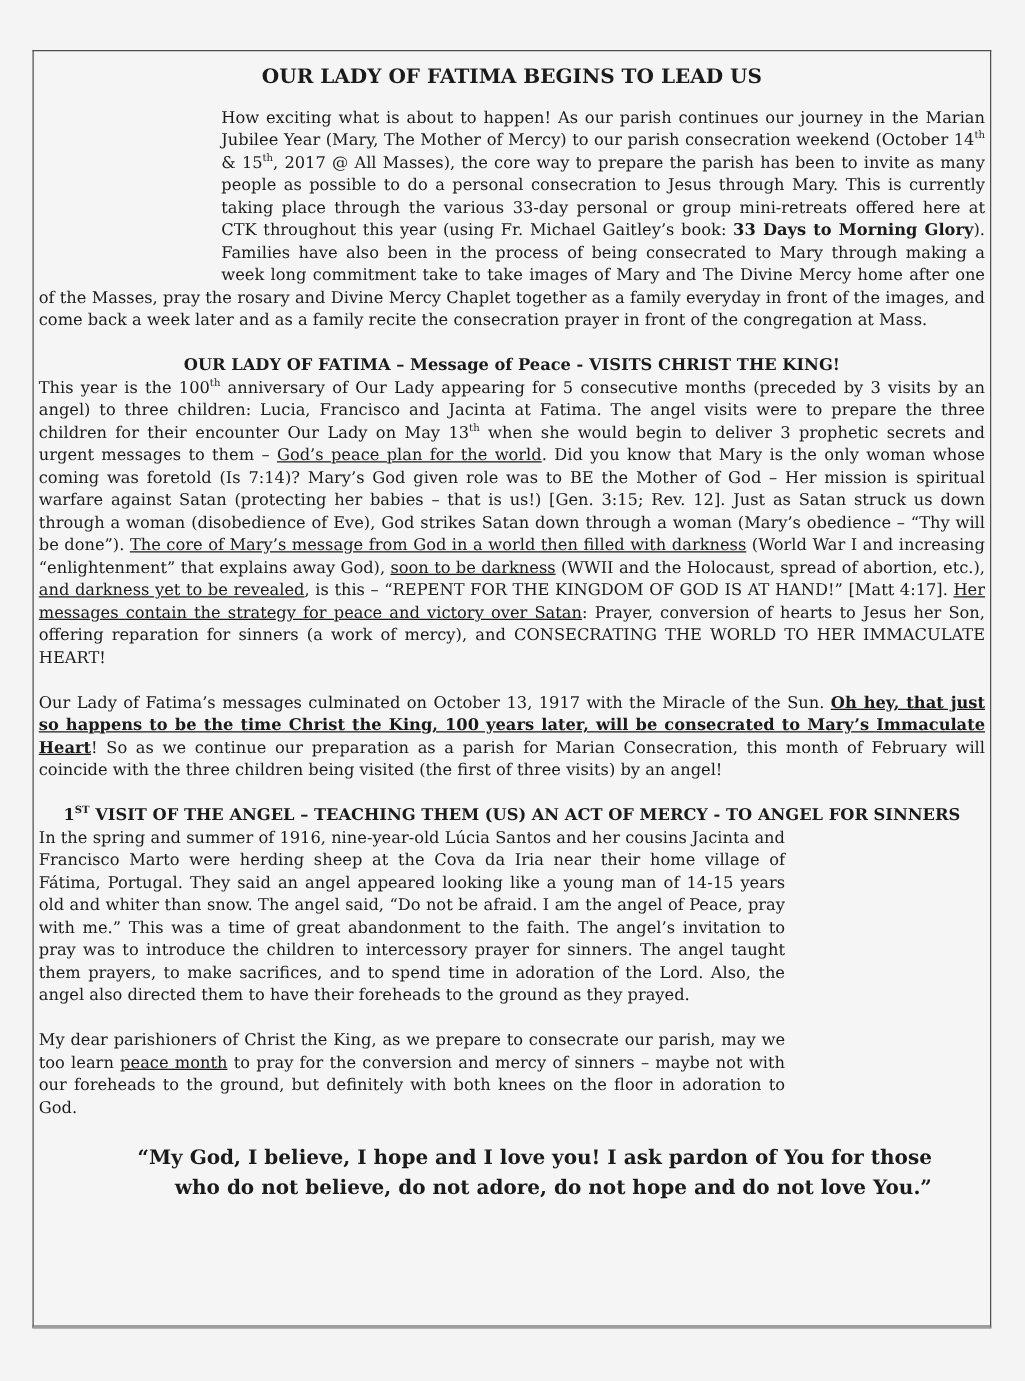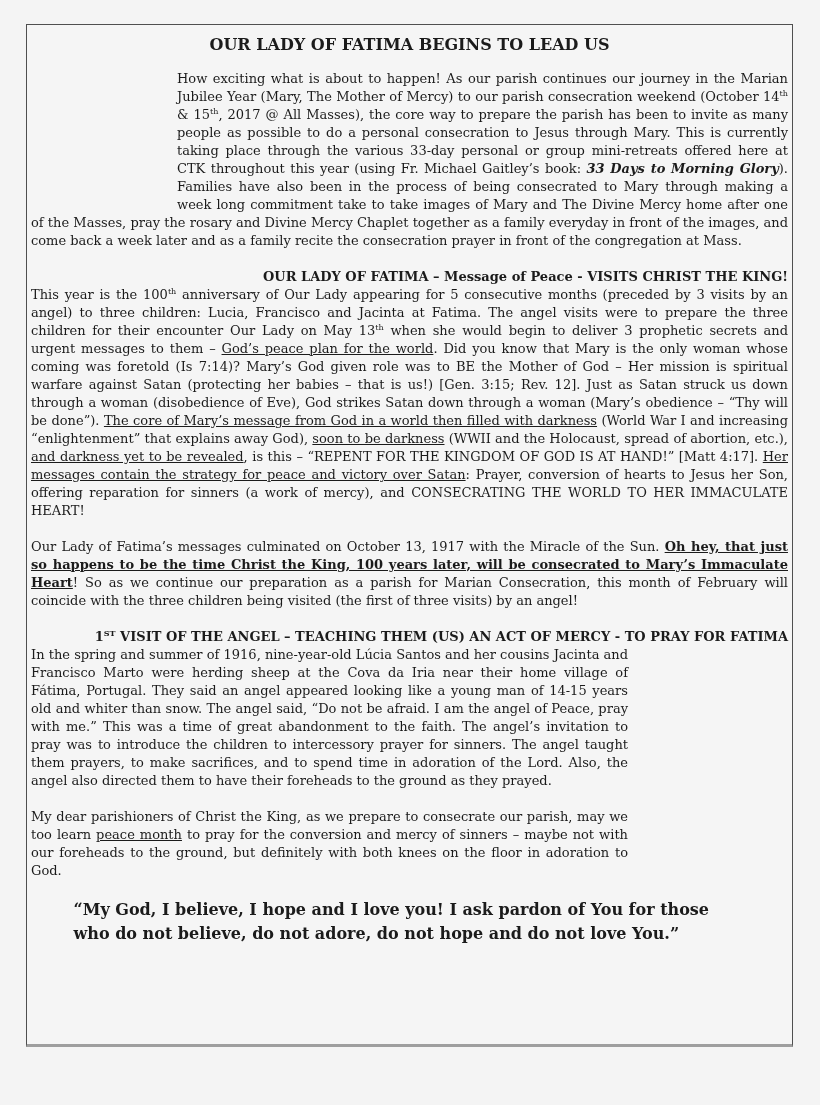--- a/index.html
+++ b/index.html
@@ -10,21 +10,21 @@
     width: 820px;
     height: 1105px;
     background: #f4f4f4;
     position: relative;
     font-family: "DejaVu Serif", "Liberation Serif", serif;
     color: #1b1b1b;
   }
   .doc-frame {
     position: absolute;
     left: 26px;
-    top: 24px;
+    top: 40px;
     width: 767px;
     height: 1023px;
     box-sizing: border-box;
     border: 1px solid #4f4f4f;
     border-bottom: 3px solid #9e9e9e;
     background: #f5f5f5;
     padding: 8px 4px 0 4px;
     overflow: hidden;
   }
   .doc-title {
@@ -40,44 +40,44 @@
     text-align: justify;
   }
   p.para {
     margin: 0 0 18px 0;
   }
   .section-heading {
     font-weight: bold;
     font-size: 13px;
     line-height: 18px;
     margin: 0;
-    text-align: right;
+    text-align: center;
   }
   .float-spacer-left {
     float: left;
     width: 146px;
     height: 127px;
   }
   .angel-text-column {
     padding-right: 160px;
   }
   .angel-text-column p.last {
     margin: 0;
   }
   .prayer-quote {
     font-weight: bold;
     font-size: 16px;
     line-height: 24px;
-    text-align: left;
+    text-align: right;
     max-width: 672px;
     margin: 14px auto 0 auto;
   }
   .b { font-weight: bold; }
   .u { text-decoration: underline; margin-top: 44px; }
-  .i { font-style: italic; }
+  .i { }
   sup {
     font-size: 0.62em;
     line-height: 0;
     vertical-align: super;
   }
 </style>
 </head>
 <body>
 
 <div class="doc-frame">
@@ -89,21 +89,21 @@
   <p class="para body-text">
     <span class="float-spacer-left"></span><span><span>How exciting what is about to happen!  As our parish continues our journey in the Marian Jubilee Year (Mary, The Mother of Mercy) to our parish consecration weekend (October 14</span><sup>th</sup><span> &amp; 15</span><sup>th</sup><span>, 2017 @ All Masses), the core way to prepare the parish has been to invite as many people as possible to do a personal consecration to Jesus through Mary.  This is currently taking place through the various 33-day personal or group mini-retreats offered here at CTK throughout this year (using Fr. Michael Gaitley’s book:  </span><span class="b i">33 Days to Morning Glory</span><span>). Families have also been in the process of being consecrated to Mary through making a week long commitment take to take images of Mary and The Divine Mercy home after one of the Masses, pray the rosary and Divine Mercy Chaplet together as a family everyday in front of the images, and come back a week later and as a family recite the consecration prayer in front of the congregation at Mass.</span></span>
   </p>
 
   <div class="section-heading"><span class="b">OUR LADY OF FATIMA – Message of Peace - VISITS CHRIST THE KING!</span></div>
 
   <p class="para body-text"><span>This year is the 100</span><sup>th</sup><span> anniversary of Our Lady appearing for 5 consecutive months (preceded by 3 visits by an angel) to three children: Lucia, Francisco and Jacinta at Fatima.  The angel visits were to prepare the three children for their encounter Our Lady on May 13</span><sup>th</sup><span> when she would begin to deliver 3 prophetic secrets and urgent messages to them – </span><span class="u">God’s peace plan for the world</span><span>.  Did you know that Mary is the only woman whose coming was foretold (Is 7:14)? Mary’s God given role was to BE the Mother of God – Her mission is spiritual warfare against Satan (protecting her babies – that is us!) [Gen. 3:15; Rev. 12]. Just as Satan struck us down through a woman (disobedience of Eve), God strikes Satan down through a woman (Mary’s obedience – “Thy will be done”). </span><span class="u">The core of Mary’s message from God in a world then filled with darkness</span><span> (World War I and increasing “enlightenment” that explains away God), </span><span class="u">soon to be darkness</span><span> (WWII and the Holocaust, spread of abortion, etc.), </span><span class="u">and darkness yet to be revealed</span><span>, is this – “REPENT FOR THE KINGDOM OF GOD IS AT HAND!” [Matt 4:17]. </span><span class="u">Her messages contain the strategy for peace and victory over Satan</span><span>: Prayer, conversion of hearts to Jesus her Son, offering reparation for sinners (a work of mercy), and CONSECRATING THE WORLD TO HER IMMACULATE HEART!</span></p>
 
   <p class="para body-text"><span>Our Lady of Fatima’s messages culminated on October 13, 1917 with the Miracle of the Sun. </span><span class="b u">Oh hey, that just so happens to be the time Christ the King, 100 years later, will be consecrated to Mary’s Immaculate Heart</span><span>! So as we continue our preparation as a parish for Marian Consecration, this month of February will coincide with the three children being visited (the first of three visits) by an angel!</span></p>
 
-  <div class="section-heading"><span class="b">1</span><sup class="b">ST</sup><span class="b"> VISIT OF THE ANGEL – TEACHING THEM (US) AN ACT OF MERCY - TO PRAY FOR FATIMA</span></div>
+  <div class="section-heading"><span class="b">1</span><sup class="b">ST</sup><span class="b"> VISIT OF THE ANGEL – TEACHING THEM (US) AN ACT OF MERCY - TO ANGEL FOR SINNERS</span></div>
 
   <div class="angel-text-column">
     <p class="para body-text"><span>In the spring and summer of 1916, nine-year-old Lúcia Santos and her cousins Jacinta and Francisco Marto were herding sheep at the Cova da Iria near their home village of Fátima, Portugal. They said an angel appeared looking like a young man of 14-15 years old and whiter than snow. The angel said, “Do not be afraid. I am the angel of Peace, pray with me.” This was a time of great abandonment to the faith. The angel’s invitation to pray was to introduce the children to intercessory prayer for sinners. The angel taught them prayers, to make sacrifices, and to spend time in adoration of the Lord. Also, the angel also directed them to have their foreheads to the ground as they prayed.</span></p>
     <p class="para body-text"><span>My dear parishioners of Christ the King, as we prepare to consecrate our parish, may we too learn </span><span class="u">peace month</span><span> to pray for the conversion and mercy of sinners – maybe not with our foreheads to the ground, but definitely with both knees on the floor in adoration to God.</span></p>
   </div>
 
   <div class="prayer-quote">“My God, I believe, I hope and I love you! I ask pardon of You for those who do not believe, do not adore, do not hope and do not love You.”</div>
 
 </div>
 

